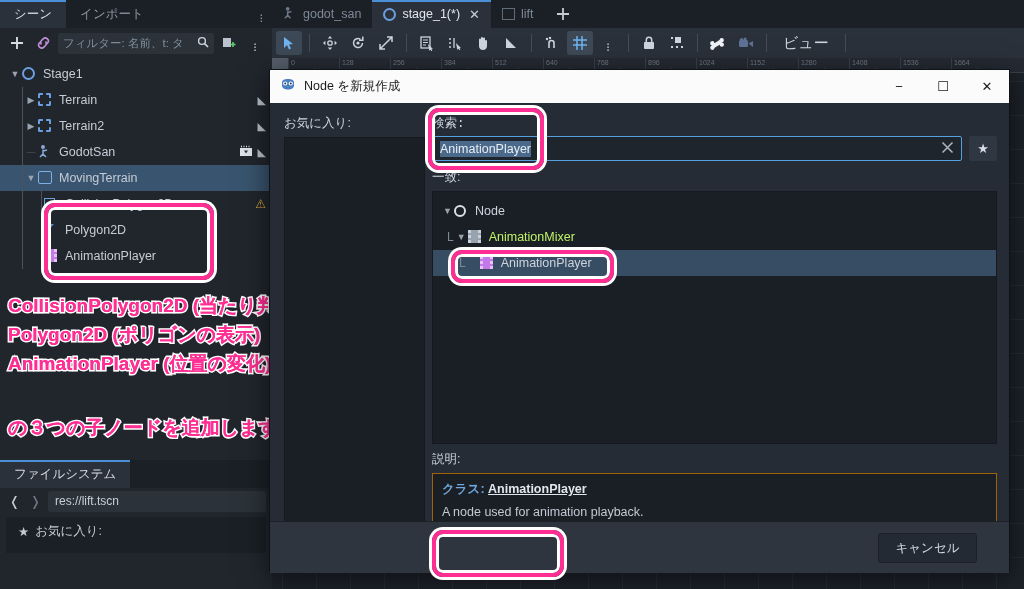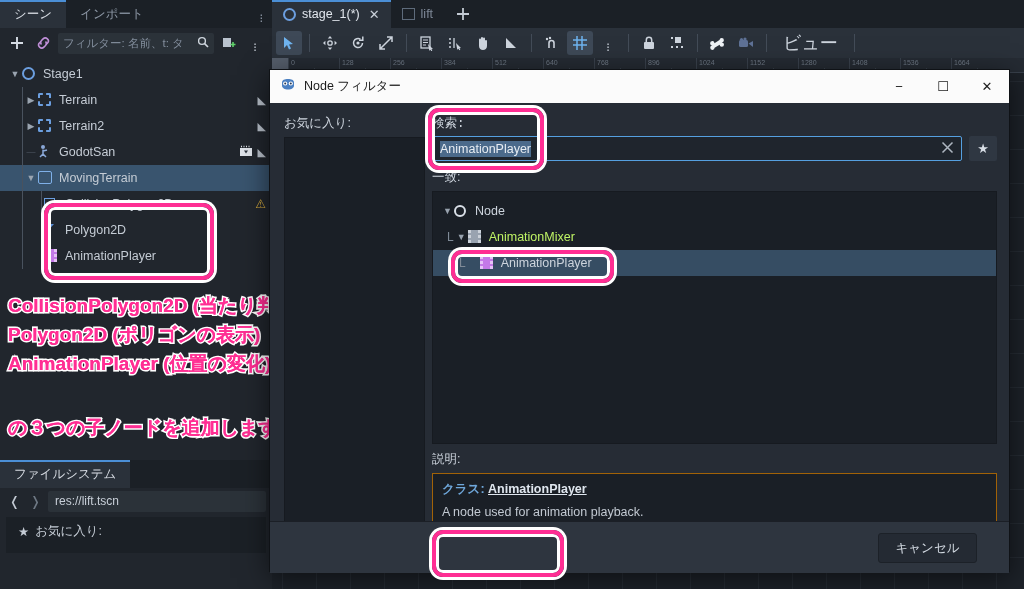--- a/index.html
+++ b/index.html
@@ -123,21 +123,21 @@
   #ed-toolbar {
     height: 30px; background: #2a313a; display: flex; align-items: center;
     padding: 0 4px; gap: 2px;
   }
   .et-ico {
     width: 26px; height: 24px; display: flex; align-items: center;
     justify-content: center; color: #cdd4dd; border-radius: 3px;
   }
   .et-ico.on { background: #3e4957; color: #6fb4f0; }
   .et-sep { width: 1px; height: 18px; background: #434c58; margin: 0 5px; }
-  .et-text { padding: 0 9px; font-size: 18px; color: #cdd4dd; }
+  .et-text { padding: 0 9px; font-size: 15px; color: #cdd4dd; }
 
   
   #ruler {
     position: absolute; left: 0; top: 58px; right: 0; height: 15px;
     background: #252b33; border-bottom: 1px solid #39414c;
     overflow: hidden;
   }
   .tick {
     position: absolute; top: 0; width: 1px; height: 15px; background: #39414c;
   }
@@ -464,20 +464,29 @@
       <div class="fs-fav">
         <span>★</span>
         <span>お気に入り:</span>
       </div>
     </div>
   </div>
 
   <div id="editor">
 
     <div id="ed-tabbar" class="nosel">
+      <div class="etab">
+        <span>
+          <svg width="14" height="14" viewBox="0 0 15 15">
+              <circle cx="5" cy="3" r="2" fill="#6f7b8a"></circle>
+              <path d="M5 5.5 L5 10 L2 13 M5 7 L9 6 M5 10 L8 13" stroke="#6f7b8a" stroke-width="1.5" fill="none"></path>
+            </svg>
+        </span>
+        <span>godot_san</span>
+      </div>
       <div class="etab active">
         <span>
           <span class="ic sq-node" style="display:block"></span>
         </span>
         <span>stage_1(*)</span>
         <span class="x">✕</span>
       </div>
       <div class="etab">
         <span>
           <span class="ic" style="display:block;width:13px;height:12px;border:1.6px solid #5e6b7b"></span>
@@ -765,21 +774,21 @@
     <div id="dlg-title" class="nosel">
       <span>
         <svg width="16" height="14" viewBox="0 0 16 14">
             <path d="M2 4.5C2 2 4.6 1 8 1s6 1 6 3.5v3c0 2.5-2.6 4-6 4s-6-1.5-6-4z" fill="#4a7fc1"></path>
             <circle cx="5.2" cy="5.5" r="2.1" fill="#fff"></circle>
             <circle cx="10.8" cy="5.5" r="2.1" fill="#fff"></circle>
             <circle cx="5.2" cy="5.6" r="1" fill="#2b3b55"></circle>
             <circle cx="10.8" cy="5.6" r="1" fill="#2b3b55"></circle>
           </svg>
       </span>
-      <span class="t">Node フィルター</span>
+      <span class="t">Node を新規作成</span>
       <div class="wctrls">
         <div class="wbtn">
           <span>−</span>
         </div>
         <div class="wbtn">
           <span>☐</span>
         </div>
         <div class="wbtn">
           <span>✕</span>
         </div>

